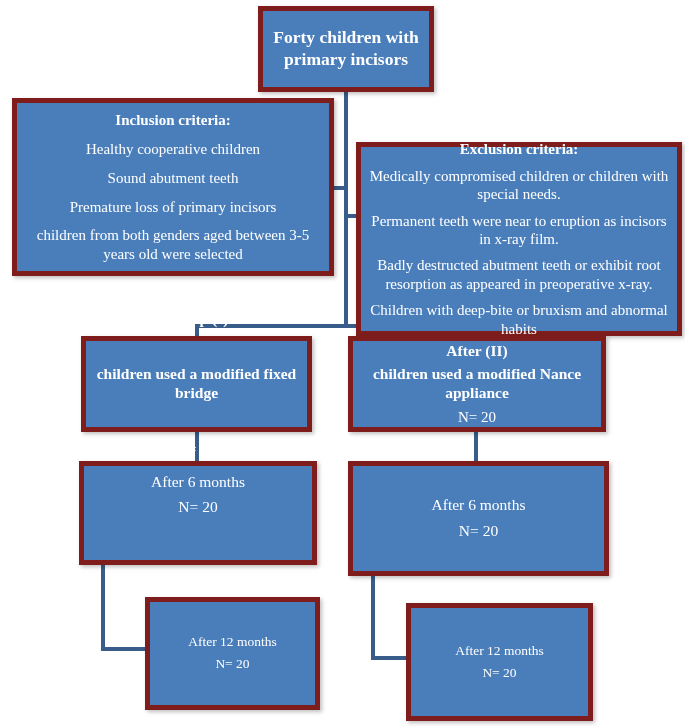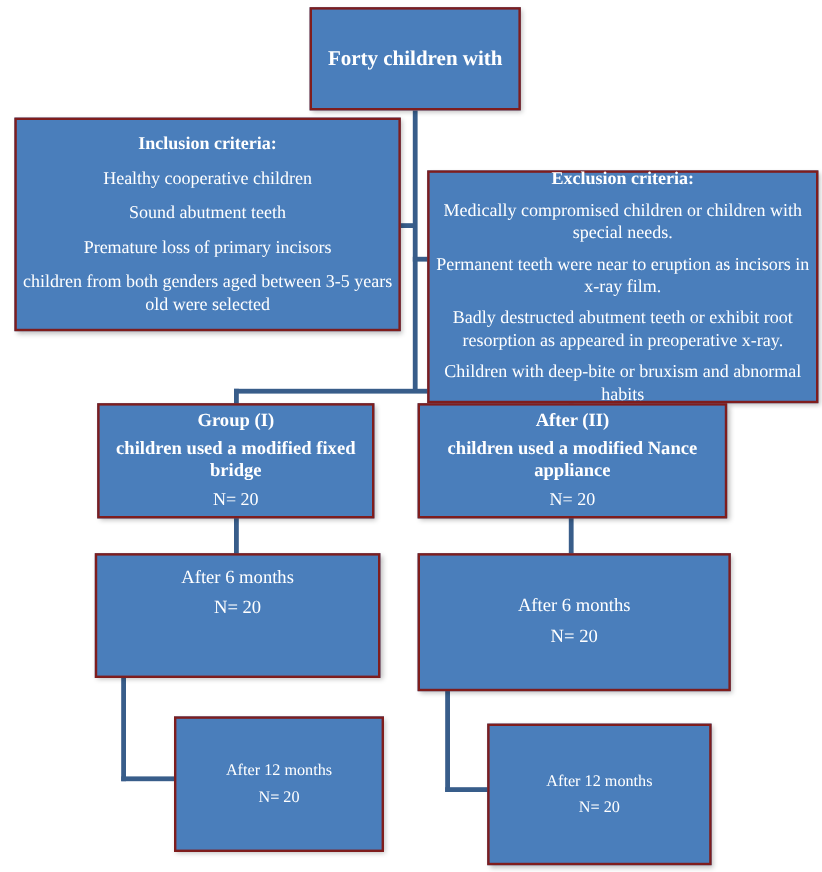--- a/index.html
+++ b/index.html
@@ -25,21 +25,21 @@
     position: absolute;
     background: #385D8A;
   }
   .line.v { width: 4px; }
   .line.h { height: 4px; }
 
   
   .box {
     position: absolute;
     background: #4A7EBB;
-    border: 2px solid #7f1d1d;
+    border: 5px solid #7f1d1d;
     box-sizing: border-box;
     box-shadow: 2px 2px 4px rgba(0,0,0,0.25);
     color: #ffffff;
     display: flex;
     flex-direction: column;
     justify-content: center;
     align-items: center;
     text-align: center;
     padding: 2px 4px;
     line-height: 1.22;
@@ -55,21 +55,21 @@
   
   #box-top            { left: 258px; top: 6px;   width: 176px; height: 86px;  font-size: 17.5px; font-weight: bold; }
   #box-top p + p      { margin-top: 0.05em; }
 
   #box-inclusion      { left: 12px;  top: 98px;  width: 322px; height: 178px; font-size: 15px; }
   #box-inclusion p + p{ margin-top: 0.70em; }
 
   #box-exclusion      { left: 356px; top: 118px; width: 326px; height: 194px; font-size: 15px; margin-top: 24px; }
   #box-exclusion p + p{ margin-top: 0.55em; text-align: center; }
 
-  #box-group1         { left: 81px;  top: 336px; width: 231px; height: 96px;  font-size: 15.5px; font-weight: bold; }
+  #box-group1         { left: 81px;  top: 336px; width: 231px; height: 96px;  font-size: 15.5px; font-weight: bold; gap: 32px; }
   #box-group1 .sub    { font-weight: normal; font-size: 15px; }
   #box-group1 p + p   { margin-top: 0.32em; }
 
   #box-group2         { left: 348px; top: 336px; width: 258px; height: 96px;  font-size: 15.5px; font-weight: bold; }
   #box-group2 .sub    { font-weight: normal; font-size: 15px; }
   #box-group2 p + p   { margin-top: 0.32em; text-align: center; }
 
   #box-6m-left        { left: 79px;  top: 461px; width: 238px; height: 104px; font-size: 15.5px; }
   #box-6m-left .stack { margin-bottom: 36px; }
   #box-6m-left p + p  { margin-top: 0.45em; }
@@ -105,20 +105,21 @@
   <div class="line v" style="left:474px; top:430px; height:33px;"></div>
 
   <div class="line v" style="left:101px; top:563px; height:88px;"></div>
   <div class="line h" style="left:101px; top:647px; width:48px;"></div>
 
   <div class="line v" style="left:371px; top:574px; height:86px;"></div>
   <div class="line h" style="left:371px; top:656px; width:40px;"></div>
 
   <div class="box" id="box-top">
     <p>Forty children with</p>
+    <p>primary incisors</p>
   </div>
 
   <div class="box" id="box-inclusion">
     <p class="bold">Inclusion criteria:</p>
     <p>Healthy cooperative children</p>
     <p>Sound abutment teeth</p>
     <p>Premature loss of primary incisors</p>
     <p>children from both genders aged between 3-5 years old were selected</p>
   </div>
 

